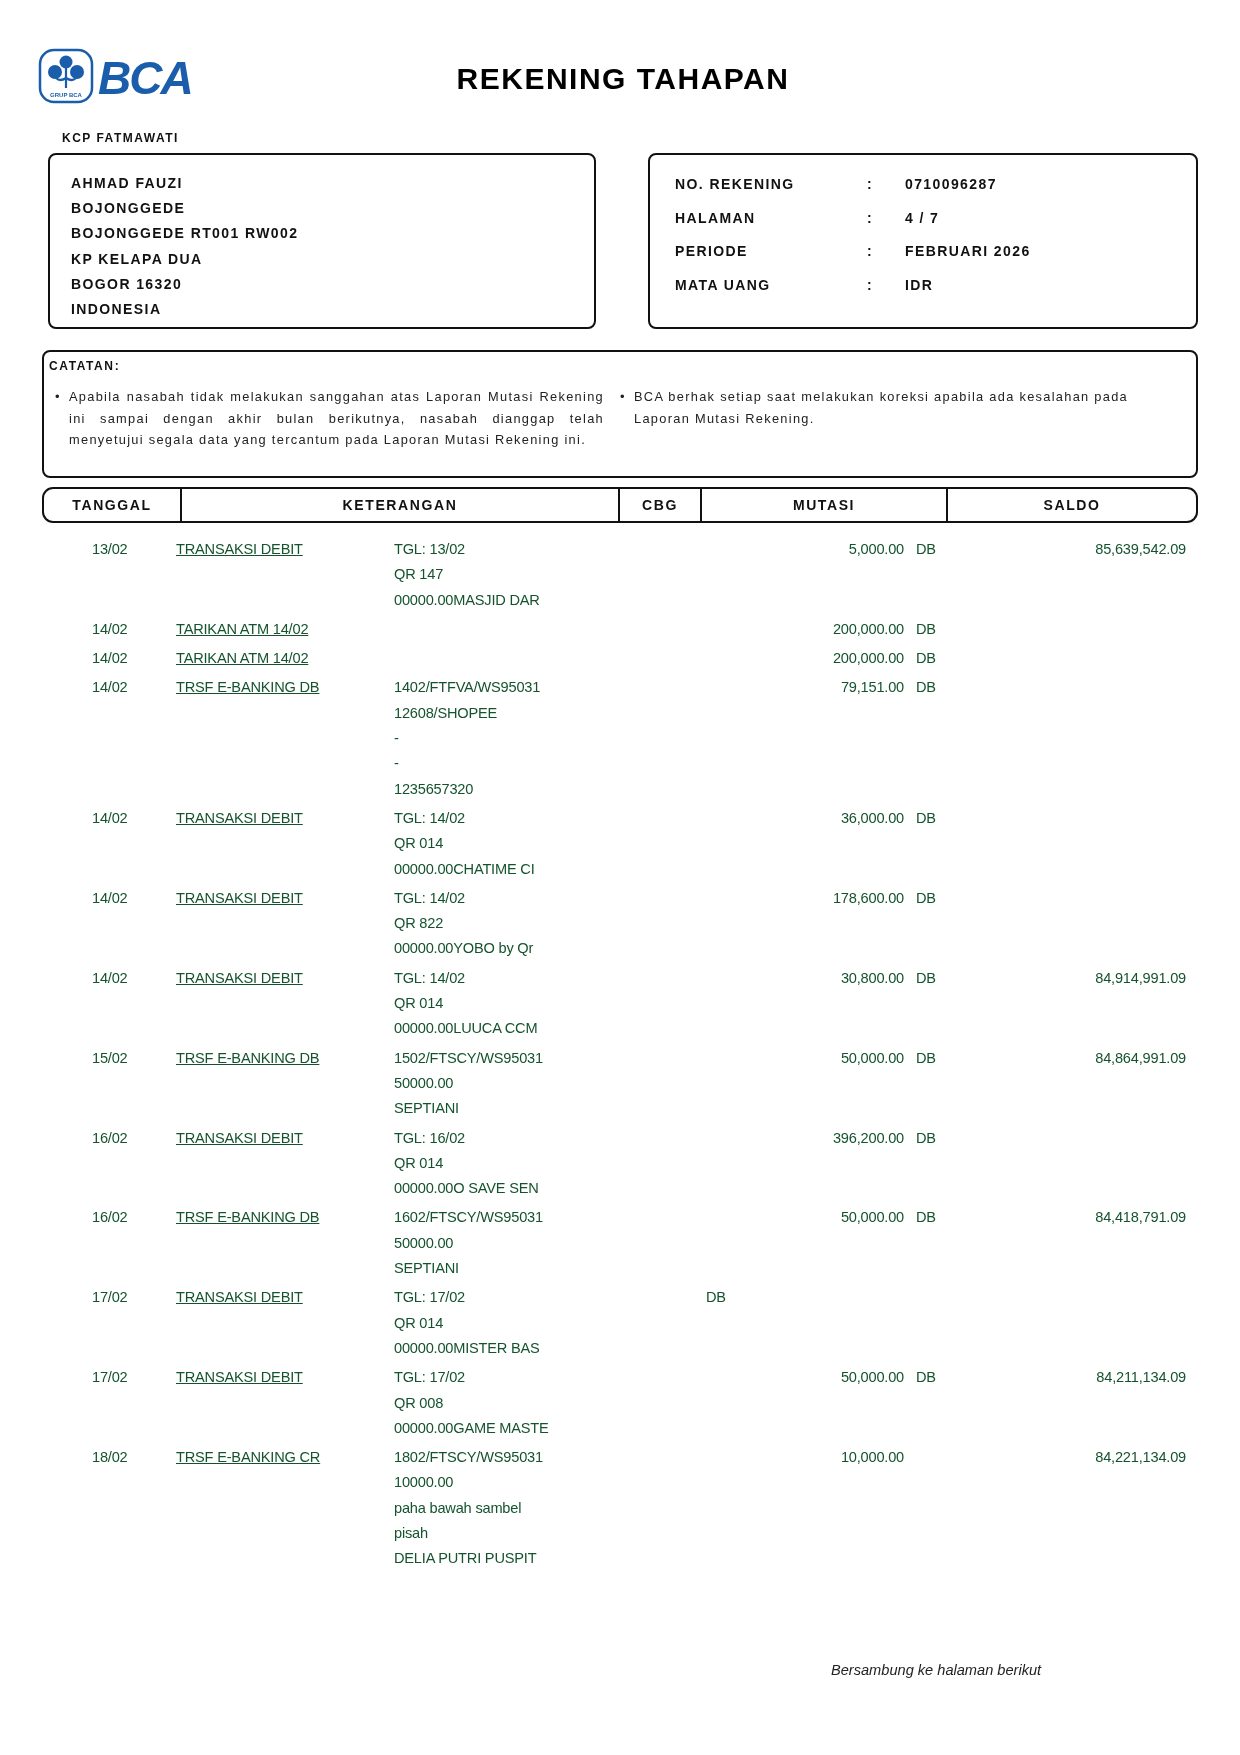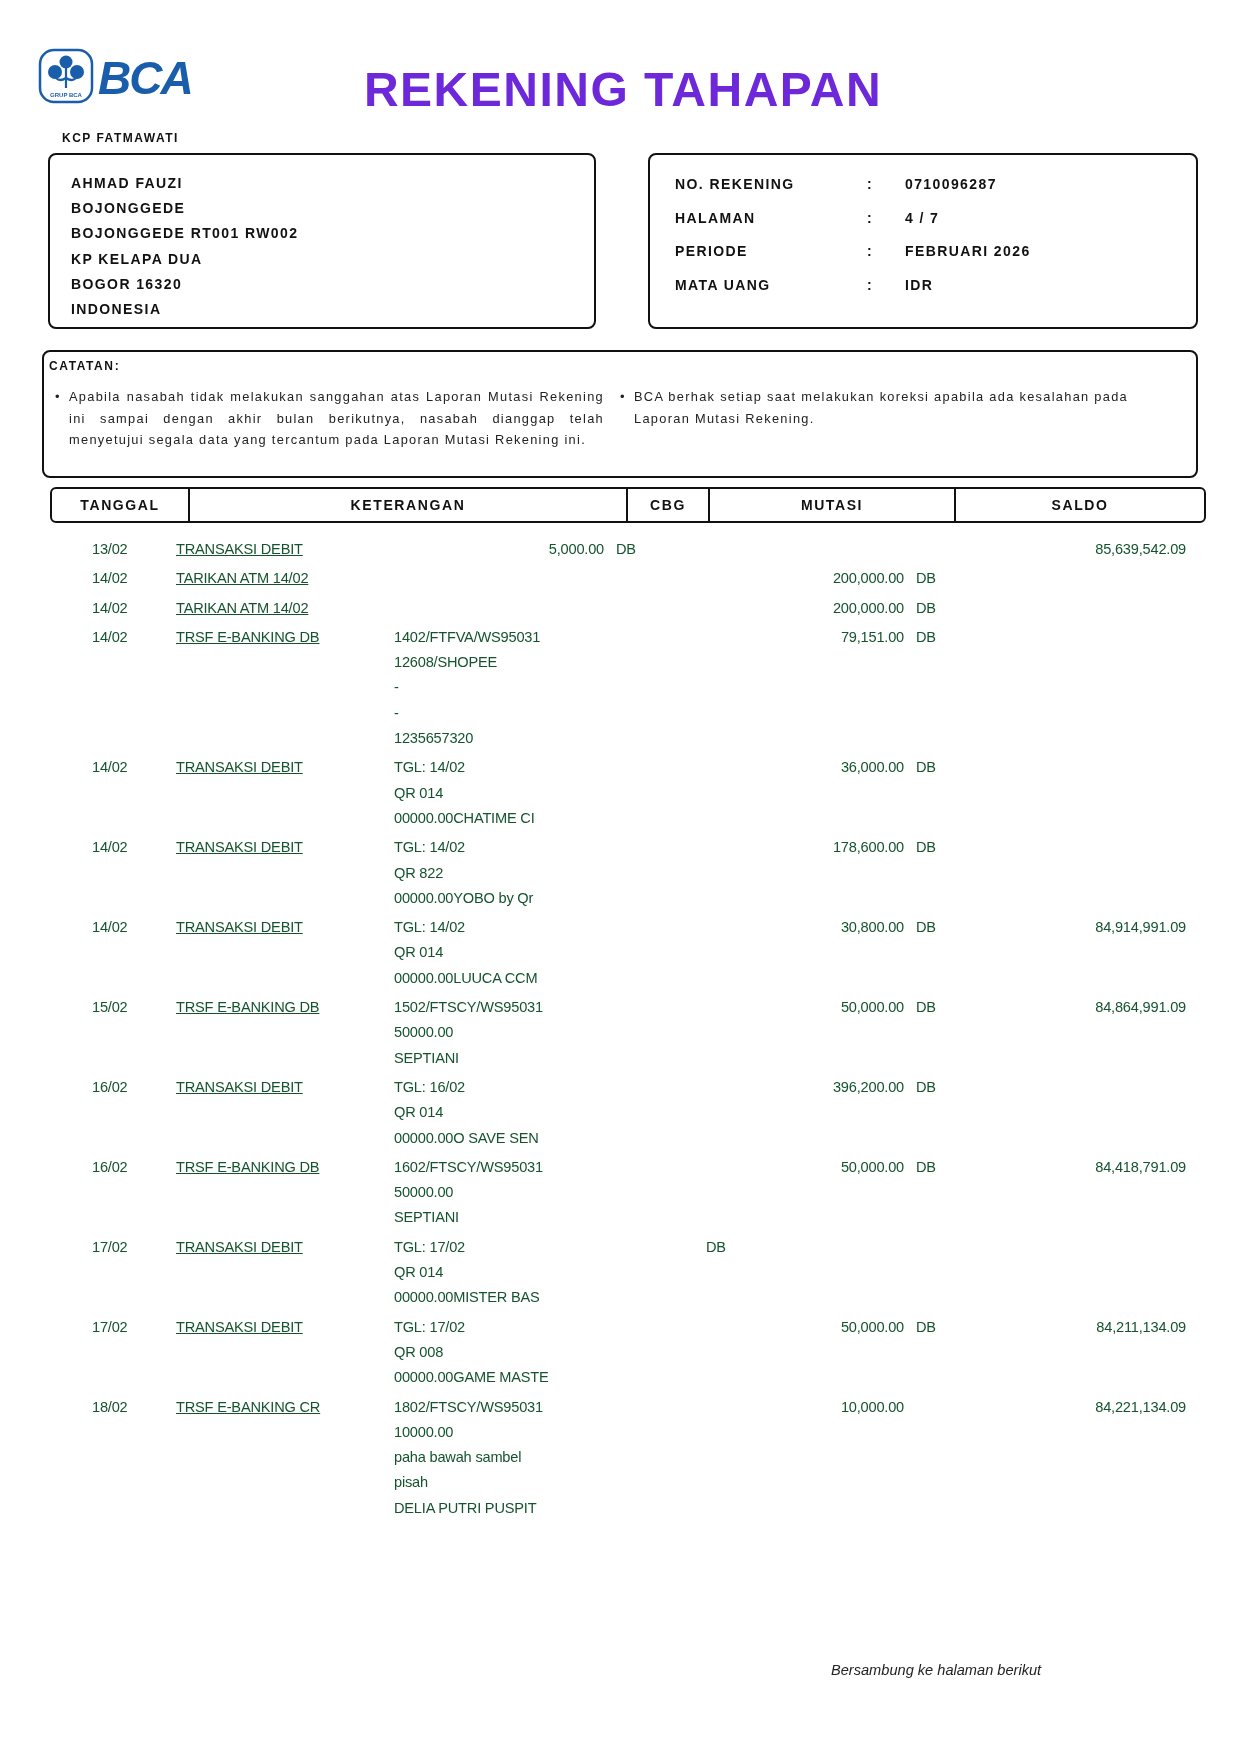--- a/index.html
+++ b/index.html
@@ -2,21 +2,21 @@
 <html><head>
 <meta charset="utf-8">
 <style>
   * { box-sizing: border-box; margin: 0; padding: 0; }
   html, body { width: 1240px; height: 1755px; background: #ffffff; }
   body { position: relative; font-family: "Liberation Sans", "DejaVu Sans", sans-serif; color: #111; }
 
   .logo { position: absolute; left: 38px; top: 48px; width: 172px; height: 56px; display: flex; align-items: center; }
   .logo svg { display: block; }
 
-  .doc-title { position: absolute; left: 0; right: 0; top: 62px; text-align: center; font-size: 48px; font-weight: 700; letter-spacing: 1.5px; color: #6d28d9; }
+  .doc-title { position: absolute; left: 0; right: 0; top: 62px; text-align: center; font-size: 30px; font-weight: 700; letter-spacing: 1.5px; color: #000000; }
   .doc-title span { display: inline-block; margin-left: 6px; }
 
   .branch { position: absolute; left: 62px; top: 131px; font-size: 12px; font-weight: 700; letter-spacing: 1.5px; }
 
   .box { position: absolute; border: 2px solid #111; border-radius: 8px; }
   .addr-box { left: 48px; top: 153px; width: 548px; height: 176px; padding: 16px 0 0 21px; }
   .addr-line { font-size: 14px; font-weight: 700; letter-spacing: 1.4px; height: 25.2px; line-height: 25.2px; }
 
   .acct-box { left: 648px; top: 153px; width: 550px; height: 176px; padding: 18px 0 0 25px; }
   .acct-row { display: flex; font-size: 14px; font-weight: 700; letter-spacing: 1.4px; height: 33.5px; line-height: 22px; }
@@ -27,21 +27,21 @@
   .notes-box { left: 42px; top: 350px; width: 1156px; height: 128px; padding: 7px 10px 0 5px; }
   .notes-title { font-size: 12px; font-weight: 700; letter-spacing: 1.6px; }
   .notes-cols { display: flex; margin-top: 13px; }
   .note { display: flex; font-size: 12.8px; letter-spacing: 1.3px; line-height: 21.5px; color: #222; }
   .note .dot { width: 20px; padding-left: 6px; font-size: 13px; }
   .note.n1 { width: 565px; text-align: justify; }
   .note.n1 .txt { width: 535px; }
   .note.n2 { width: 560px; }
   .note.n2 .txt { width: 540px; }
 
-  .thead { position: absolute; left: 42px; top: 487px; width: 1156px; height: 36px; border: 2px solid #111; border-radius: 6px; display: flex; margin-left: 8px; }
+  .thead { position: absolute; left: 42px; top: 487px; width: 1156px; height: 36px; border: 2px solid #111; border-radius: 11px; display: flex; }
   .th { display: flex; align-items: center; justify-content: center; font-size: 14px; font-weight: 700; letter-spacing: 1.6px; border-right: 2px solid #111; height: 100%; }
   .th:last-child { border-right: none; }
   .th.tanggal { width: 138px; }
   .th.ket { width: 438px; }
   .th.cbg { width: 82px; }
   .th.mutasi { width: 246px; }
   .th.saldo { flex: 1; }
 
   .rows { position: absolute; left: 42px; top: 537px; width: 1156px; }
   .row { display: flex; font-size: 14.6px; color: #14532d; letter-spacing: -0.2px; }
@@ -130,20 +130,25 @@
 </div>
 
 <div class="rows" id="rows">
     <div class="row">
       <div class="c-date">
         <div class="line">13/02</div>
       </div>
       <div class="c-type">
         <div class="line">TRANSAKSI DEBIT</div>
       </div>
+      <div class="c-detail">
+        <div class="line">TGL: 13/02</div>
+        <div class="line">QR 147</div>
+        <div class="line">00000.00MASJID DAR</div>
+      </div>
       <div class="c-amt">
         <div class="line">5,000.00</div>
       </div>
       <div class="c-dbcr">
         <div class="line">DB</div>
       </div>
       <div class="c-saldo">
         <div class="line">85,639,542.09</div>
       </div>
     </div>

